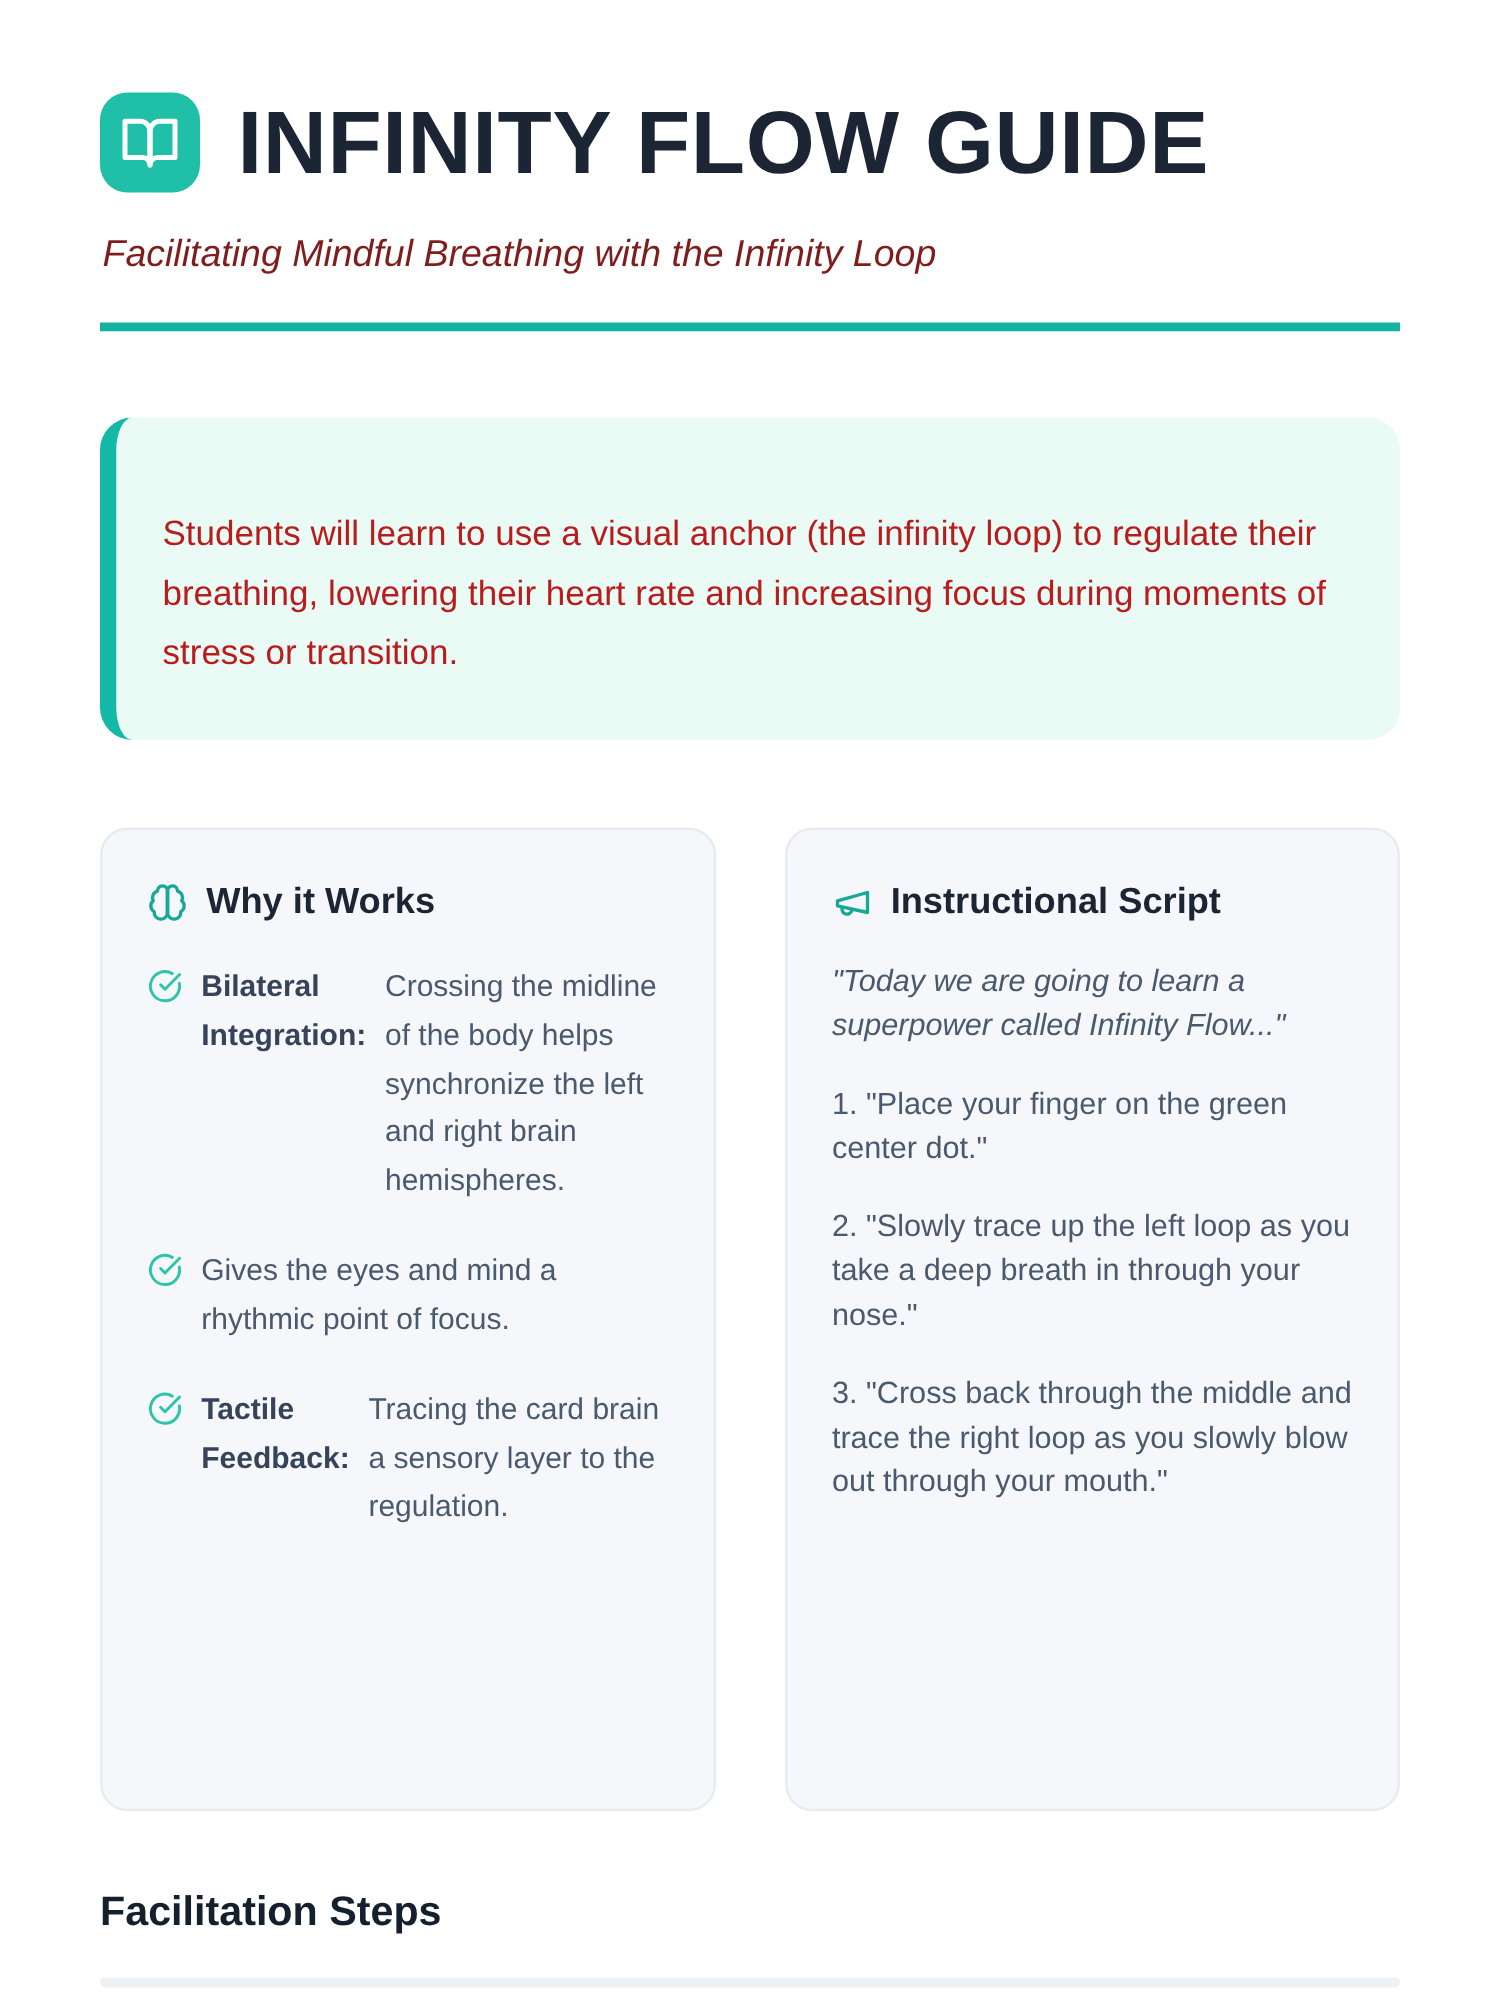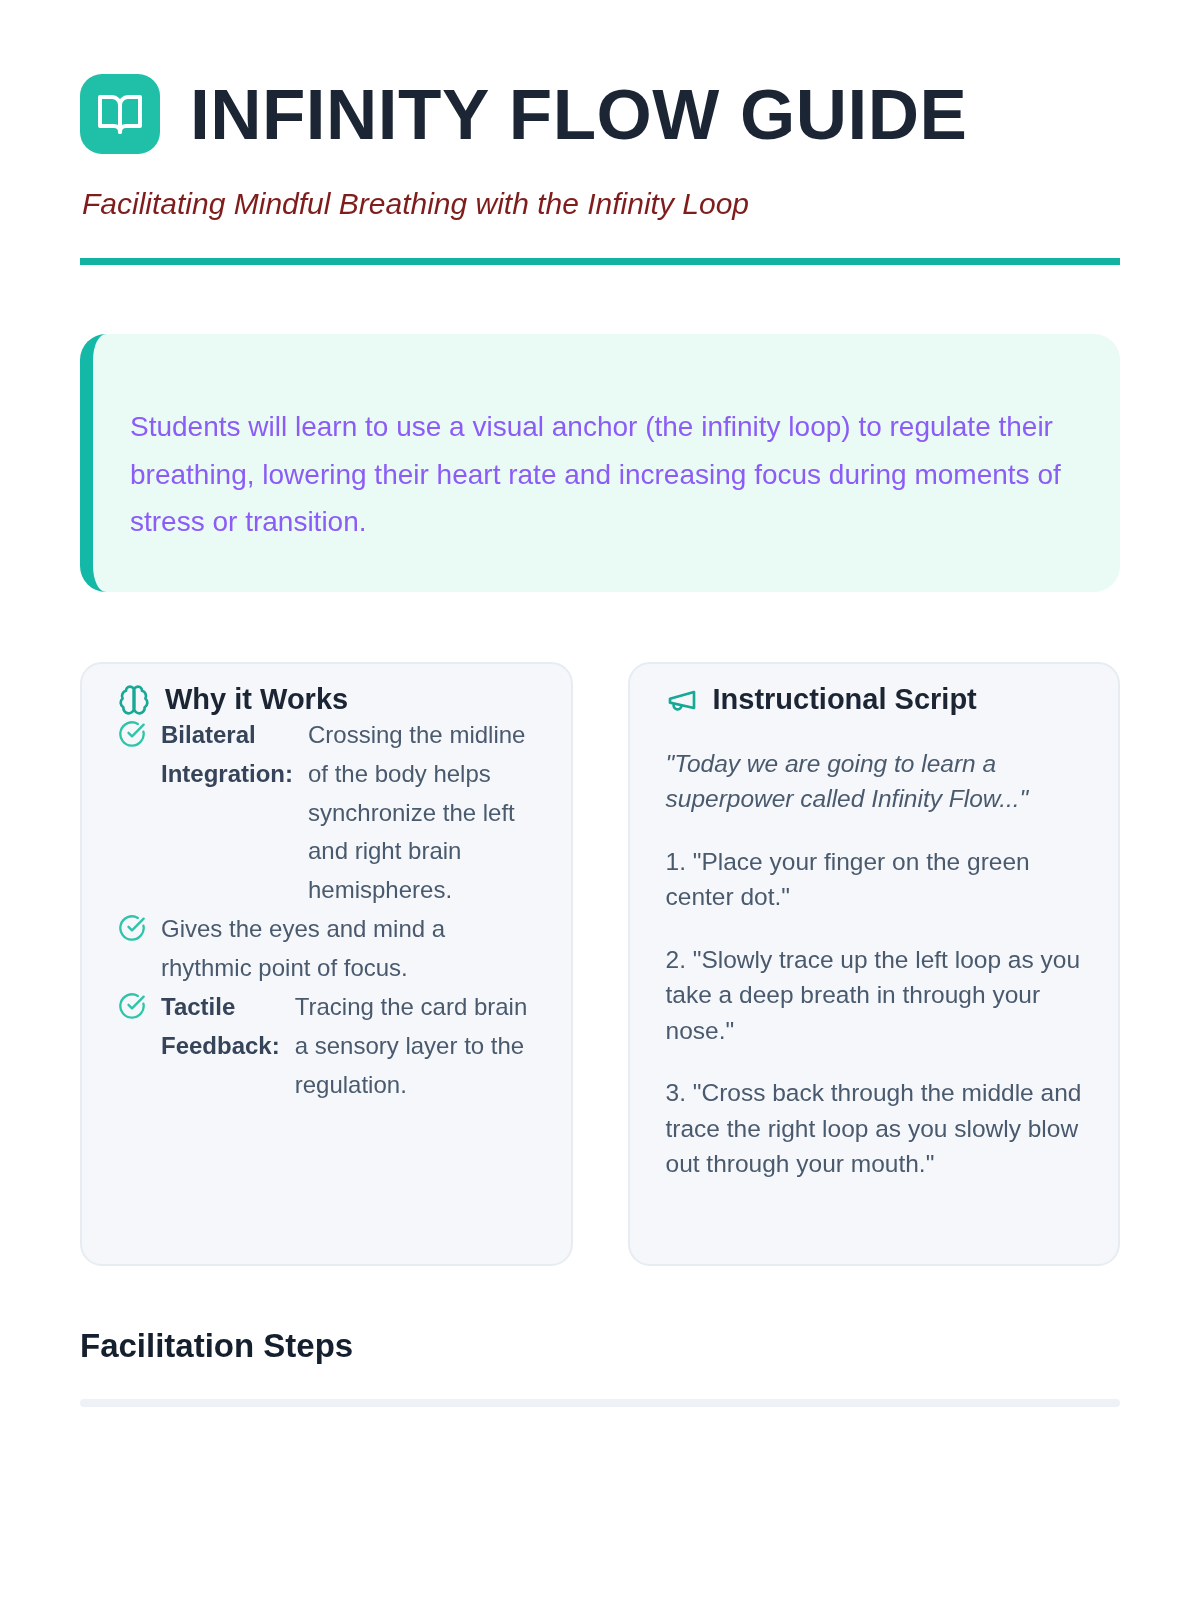--- a/index.html
+++ b/index.html
@@ -36,37 +36,37 @@
     border-left: 13px solid #14b8a6; border-radius: 26px;
     padding: 42px 50px 46px 37px;
   }
   .obj-head {
     display: flex; align-items: center; gap: 17px;
     font-size: 32px; font-weight: 800; color: #155e54; line-height: 1;
   }
   .obj-head svg { width: 37px; height: 37px; flex: 0 0 auto; }
   .objective .obj-body {
     margin: 27px 0 0; font-size: 28px; line-height: 1.7;
-    color: #8b5cf6; max-width: 950px;
+    color: #b91c1c; max-width: 950px;
   }
 
   
   .cols { margin-top: 70px; display: grid; grid-template-columns: 1fr 1fr; gap: 55px; }
   .card {
     background: #f5f7fa; border: 2px solid #e7ecf2; border-radius: 22px;
-    padding: 20px 36px; height: 604px; overflow: hidden;
+    padding: 42px 36px; height: 787px; overflow: hidden;
   }
   .card-head {
     display: flex; align-items: center; gap: 15px;
     font-size: 29px; font-weight: 800; color: #1b2534; line-height: 1;
   }
   .card-head svg { width: 32px; height: 32px; flex: 0 0 auto; }
 
   .why-item {
-    display: flex; gap: 15px; 
+    display: flex; gap: 15px; margin-top: 33px;
     font-size: 24px; line-height: 1.62; color: #4a5a6e;
   }
   .why-item .chk { flex: 0 0 auto; margin-top: 4px; }
   .why-item .chk svg { width: 28px; height: 28px; display: block; }
   .why-item strong { flex: 0 0 auto; width: min-content; color: #36445a; font-weight: 700; }
   .why-item .desc { flex: 1 1 auto; }
 
   .quote {
     margin: 30px 0 0; font-size: 24.5px; font-style: italic;
     color: #4a5a6e; line-height: 1.45;

